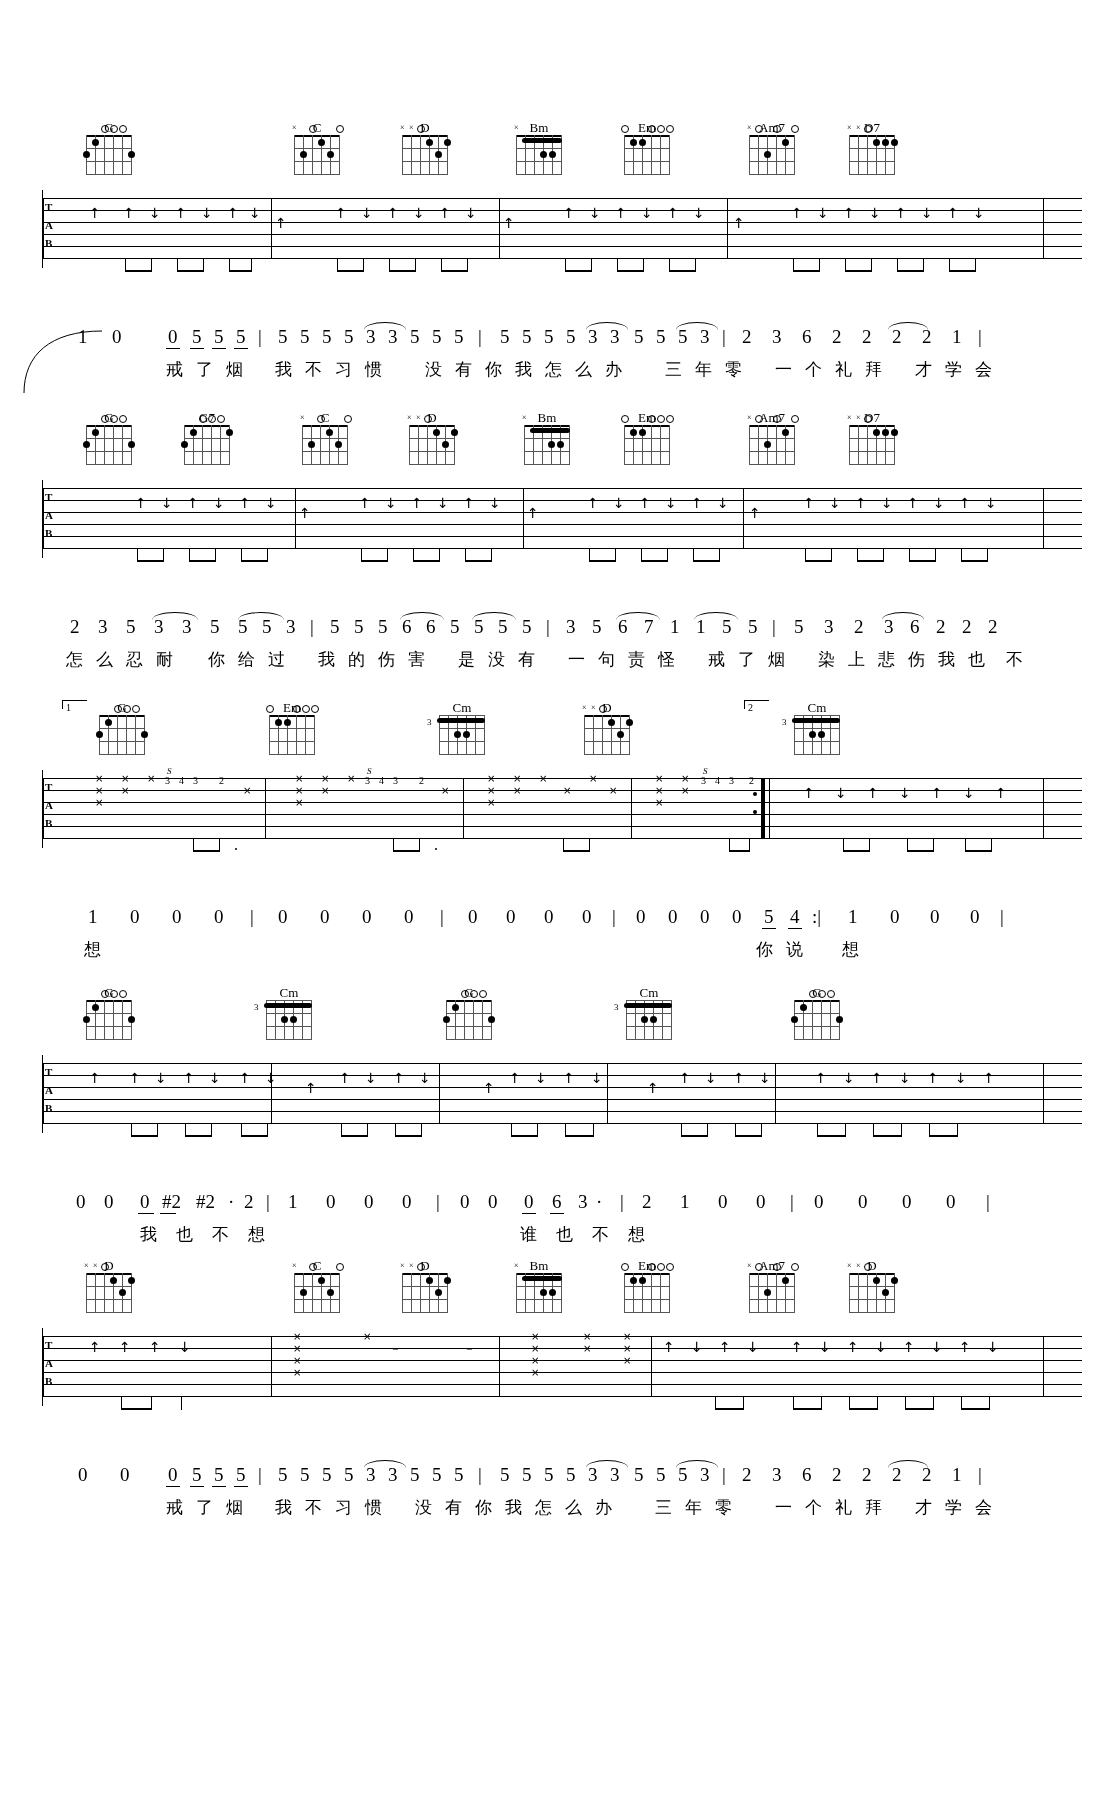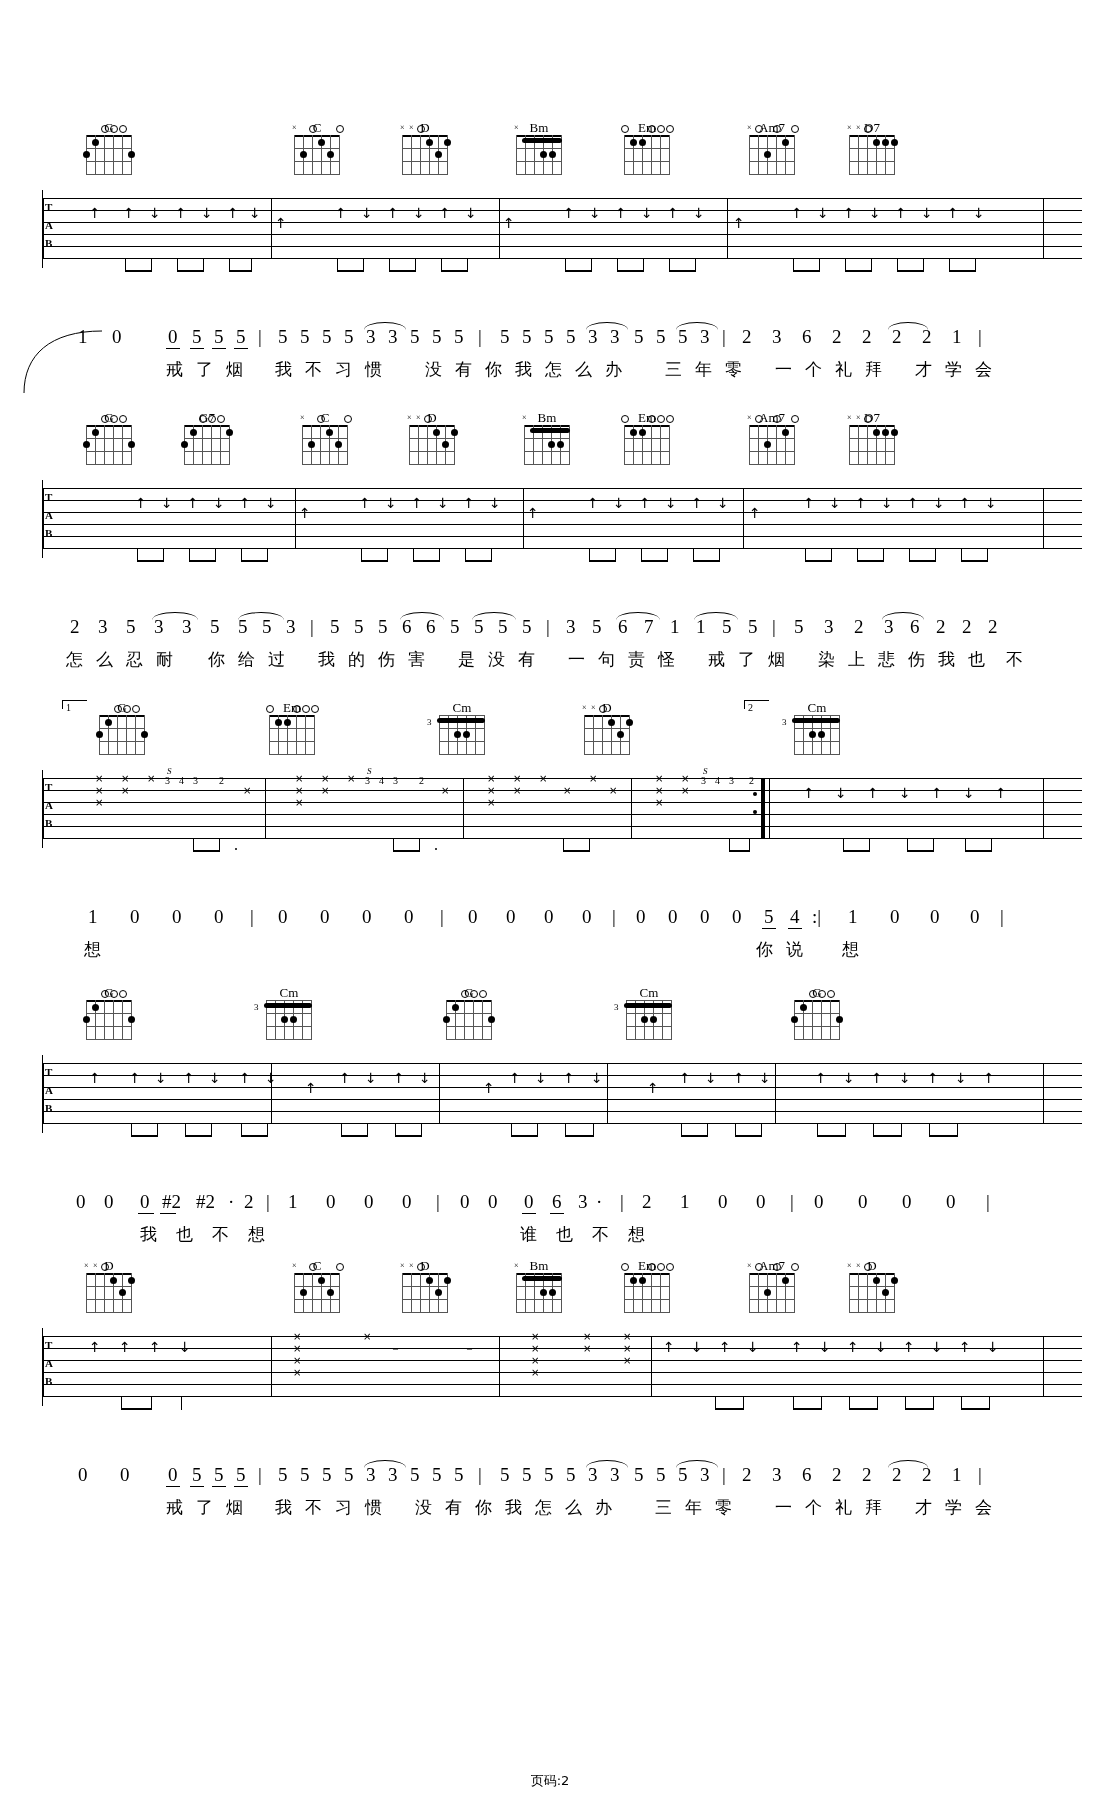--- a/index.html
+++ b/index.html
@@ -1483,14 +1483,13 @@
       <div class="lword" style="left:915px;">才</div>
       <div class="lword" style="left:945px;">学</div>
       <div class="lword" style="left:975px;">会</div>
     </div>
   </div>
 
   <svg class="curve" style="left:10px;top:315px;" width="120" height="80">
     <path d="M14,78 C14,40 40,16 92,16" stroke="#000" stroke-width="1" fill="none"></path>
   </svg>
 
-  <div class="footer">页码:2</div>
 </div>
 
 </body></html>

